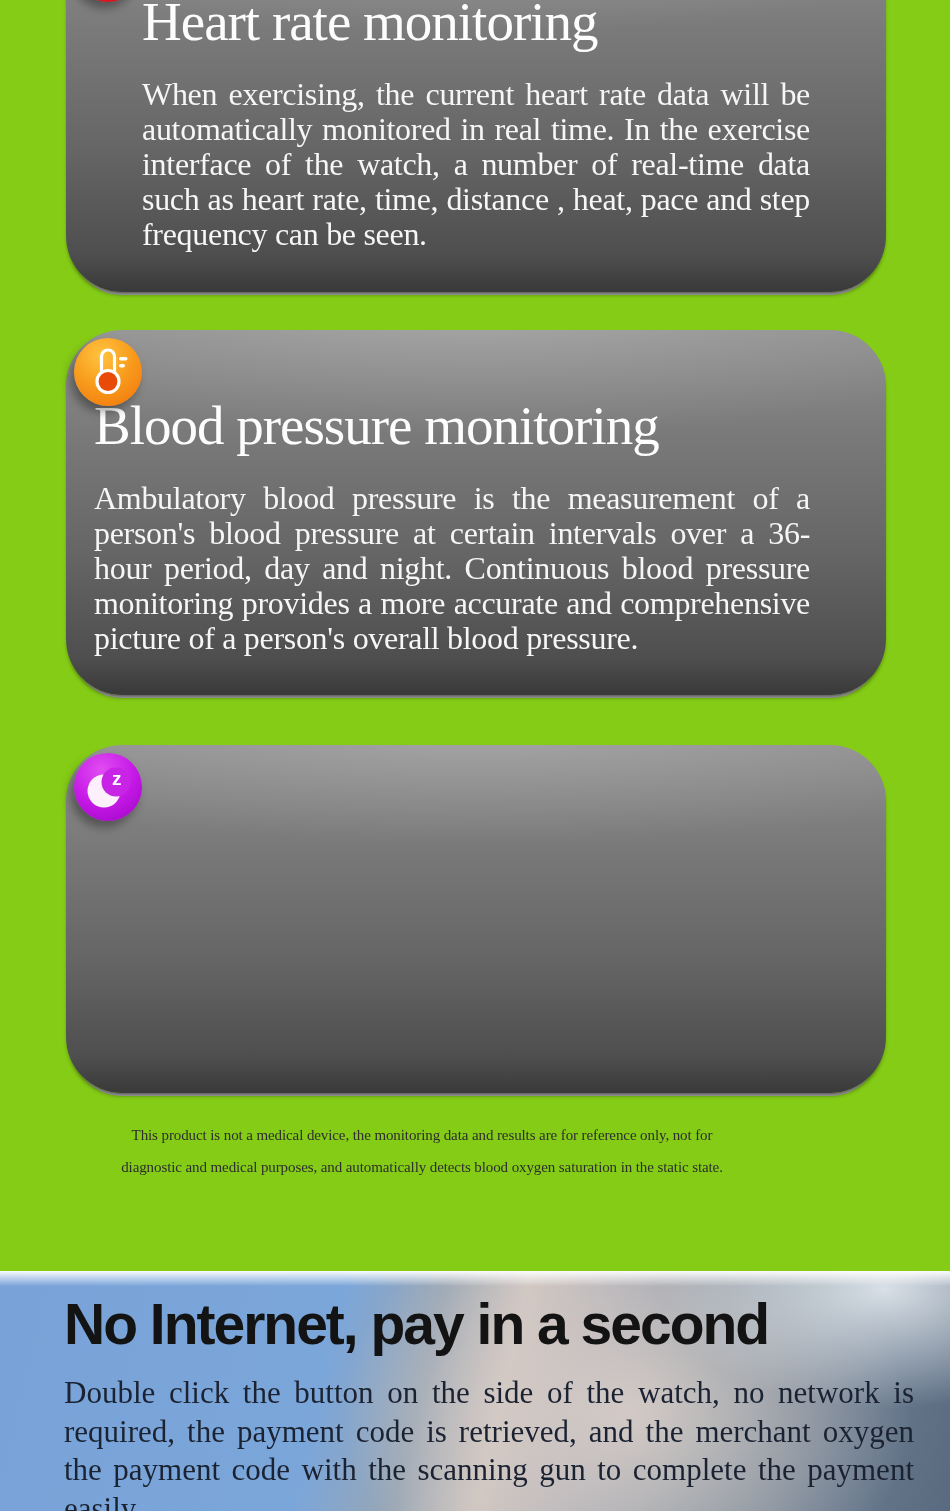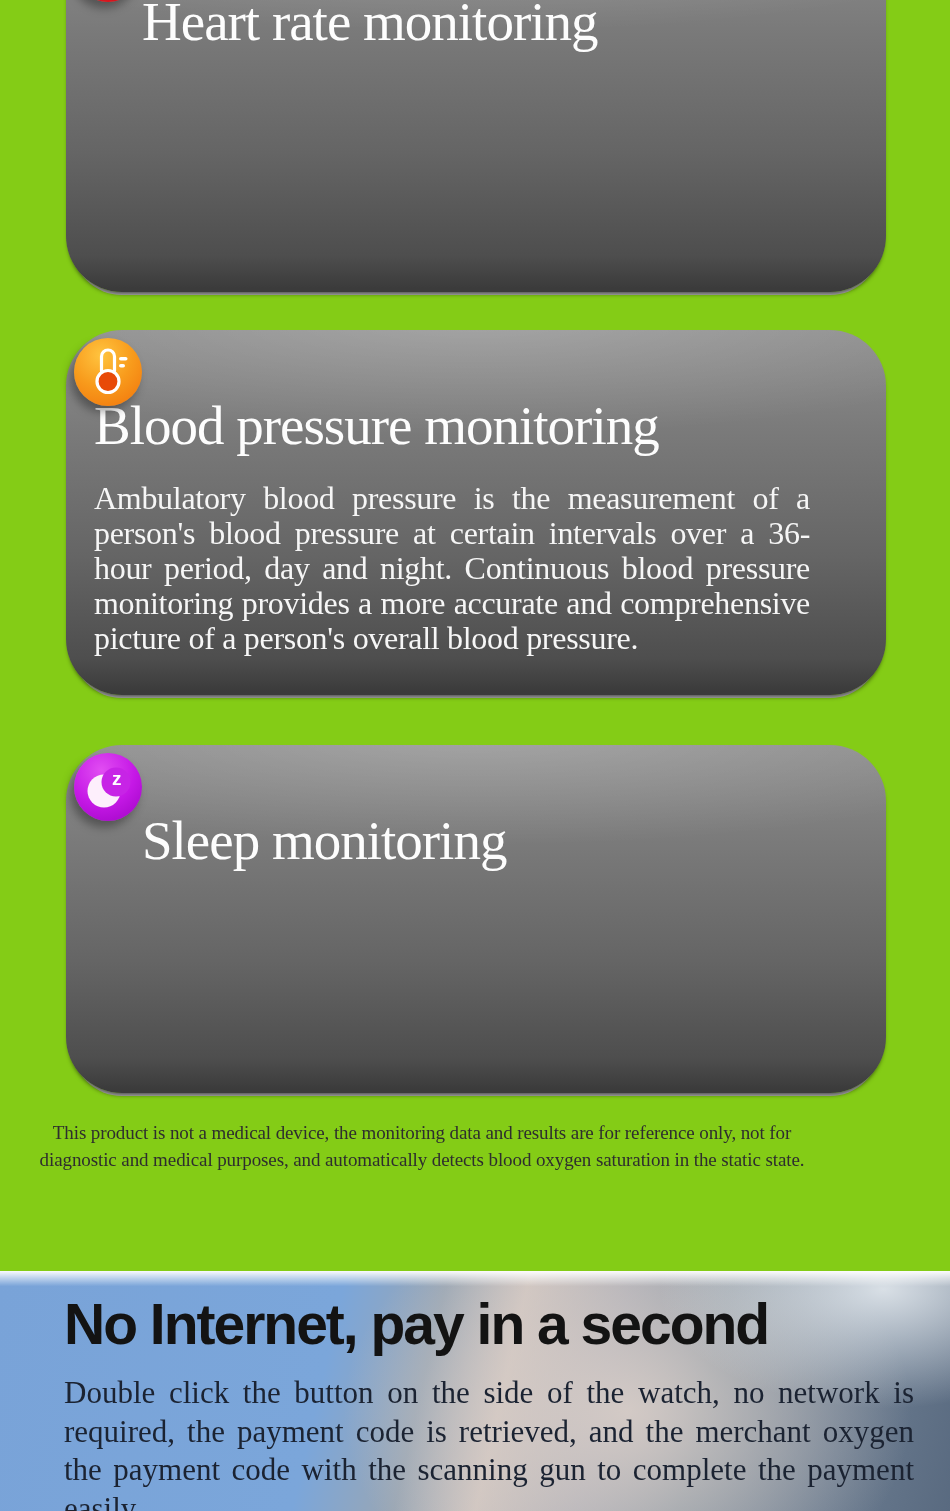--- a/index.html
+++ b/index.html
@@ -25,21 +25,21 @@
   .card-icon{position:absolute;top:8px;left:8px;width:68px;height:68px;border-radius:50%;
              box-shadow:-4px 6px 10px rgba(0,0,0,.35);}
   .icon-heart{background:radial-gradient(circle at 38% 28%, #ff6b6e, #ec1c24 55%, #bf0d14 100%);}
   .icon-thermo{background:radial-gradient(circle at 40% 25%, #ffc43f, #f89b1c 48%, #f1720a 100%);}
   .icon-moon{background:radial-gradient(circle at 40% 25%, #e14df2, #c518e6 52%, #9d04c2 100%);}
   .card-icon svg{position:absolute;left:0;top:0;width:68px;height:68px;}
 
   
   .disclaimer{position:absolute;top:1119px;left:0;width:844px;margin:0;box-sizing:border-box;
               padding:0 38px;text-align:center;white-space:pre-line;
-              font-size:19px;line-height:27px;letter-spacing:-0.1px;color:#2e2e2e;}
+              font-size:15px;line-height:32px;letter-spacing:-0.1px;color:#2e2e2e;}
 
   
   .photo{position:absolute;top:1271px;left:0;width:950px;height:306px;overflow:hidden;
          background:
            linear-gradient(180deg, rgba(255,255,255,.95) 0%, rgba(255,255,255,0) 5%),
            radial-gradient(ellipse 320px 170px at 93% 6%, rgba(236,241,245,.85), rgba(236,241,245,0) 70%),
            radial-gradient(ellipse 430px 330px at 66% 46%, rgba(217,206,200,.9), rgba(217,206,200,0) 66%),
            linear-gradient(103deg,#79a3d8 0%,#7ba6da 34%,#99a6b4 44%,#cfc5c0 52%,#a7aab4 62%,#83929f 72%,#6b7c90 86%,#57687e 100%);}
   .pay-title{position:absolute;left:64px;top:20px;margin:0;z-index:3;
              font-family:"Liberation Sans","DejaVu Sans",sans-serif;
@@ -69,20 +69,21 @@
          box-shadow:inset 0 3px 0 #cfd4da, 0 0 0 2px #7b838b;}
 </style>
 </head>
 <body>
 
 <div class="stage">
 
   <section class="card card-1">
     <span class="card-icon icon-heart"></span>
     <h2 class="card-title">Heart rate monitoring</h2>
+    <p class="card-body">When exercising, the current heart rate data will be automatically monitored in real time. In the exercise interface of the watch, a number of real-time data such as heart rate, time, distance , heat, pace and step frequency can be seen.</p>
   </section>
 
   <section class="card card-2">
     <span class="card-icon icon-thermo">
       <svg viewBox="0 0 68 68" aria-hidden="true">
         <rect x="27.5" y="12" width="13" height="27" rx="6.5" fill="none" stroke="#ffffff" stroke-width="3.2"></rect>
         <circle cx="34" cy="43.5" r="11" stroke="#ffffff" stroke-width="3.2" fill="#e84a08"></circle>
         <rect x="45" y="19" width="8.5" height="3.6" rx="1.8" fill="#ffffff"></rect>
         <rect x="45" y="26" width="6" height="3.6" rx="1.8" fill="#ffffff"></rect>
       </svg>
@@ -92,21 +93,20 @@
   </section>
 
   <section class="card card-3">
     <span class="card-icon icon-moon">
       <svg viewBox="0 0 68 68" aria-hidden="true">
         <circle cx="30" cy="38" r="16.5" fill="#fdeffc"></circle>
         <circle cx="42" cy="29" r="14.5" fill="#c724e6"></circle>
         <text x="38" y="32" font-size="19" font-weight="bold" fill="#ffffff" font-family="Liberation Sans, sans-serif">z</text>
       </svg>
     </span>
-    <h2 class="card-title">Sleep monitoring</h2>
   </section>
 
   <p class="disclaimer">This product is not a medical device, the monitoring data and results are for reference only, not for
 diagnostic and medical purposes, and automatically detects blood oxygen saturation in the static state.</p>
 
   <section class="photo">
     <h1 class="pay-title">No Internet, pay in a second</h1>
     <p class="pay-body">Double click the button on the side of the watch, no network is required, the payment code is retrieved, and the merchant oxygen the payment code with the scanning gun to complete the payment easily</p>
 
     <div class="photo-band"></div>

